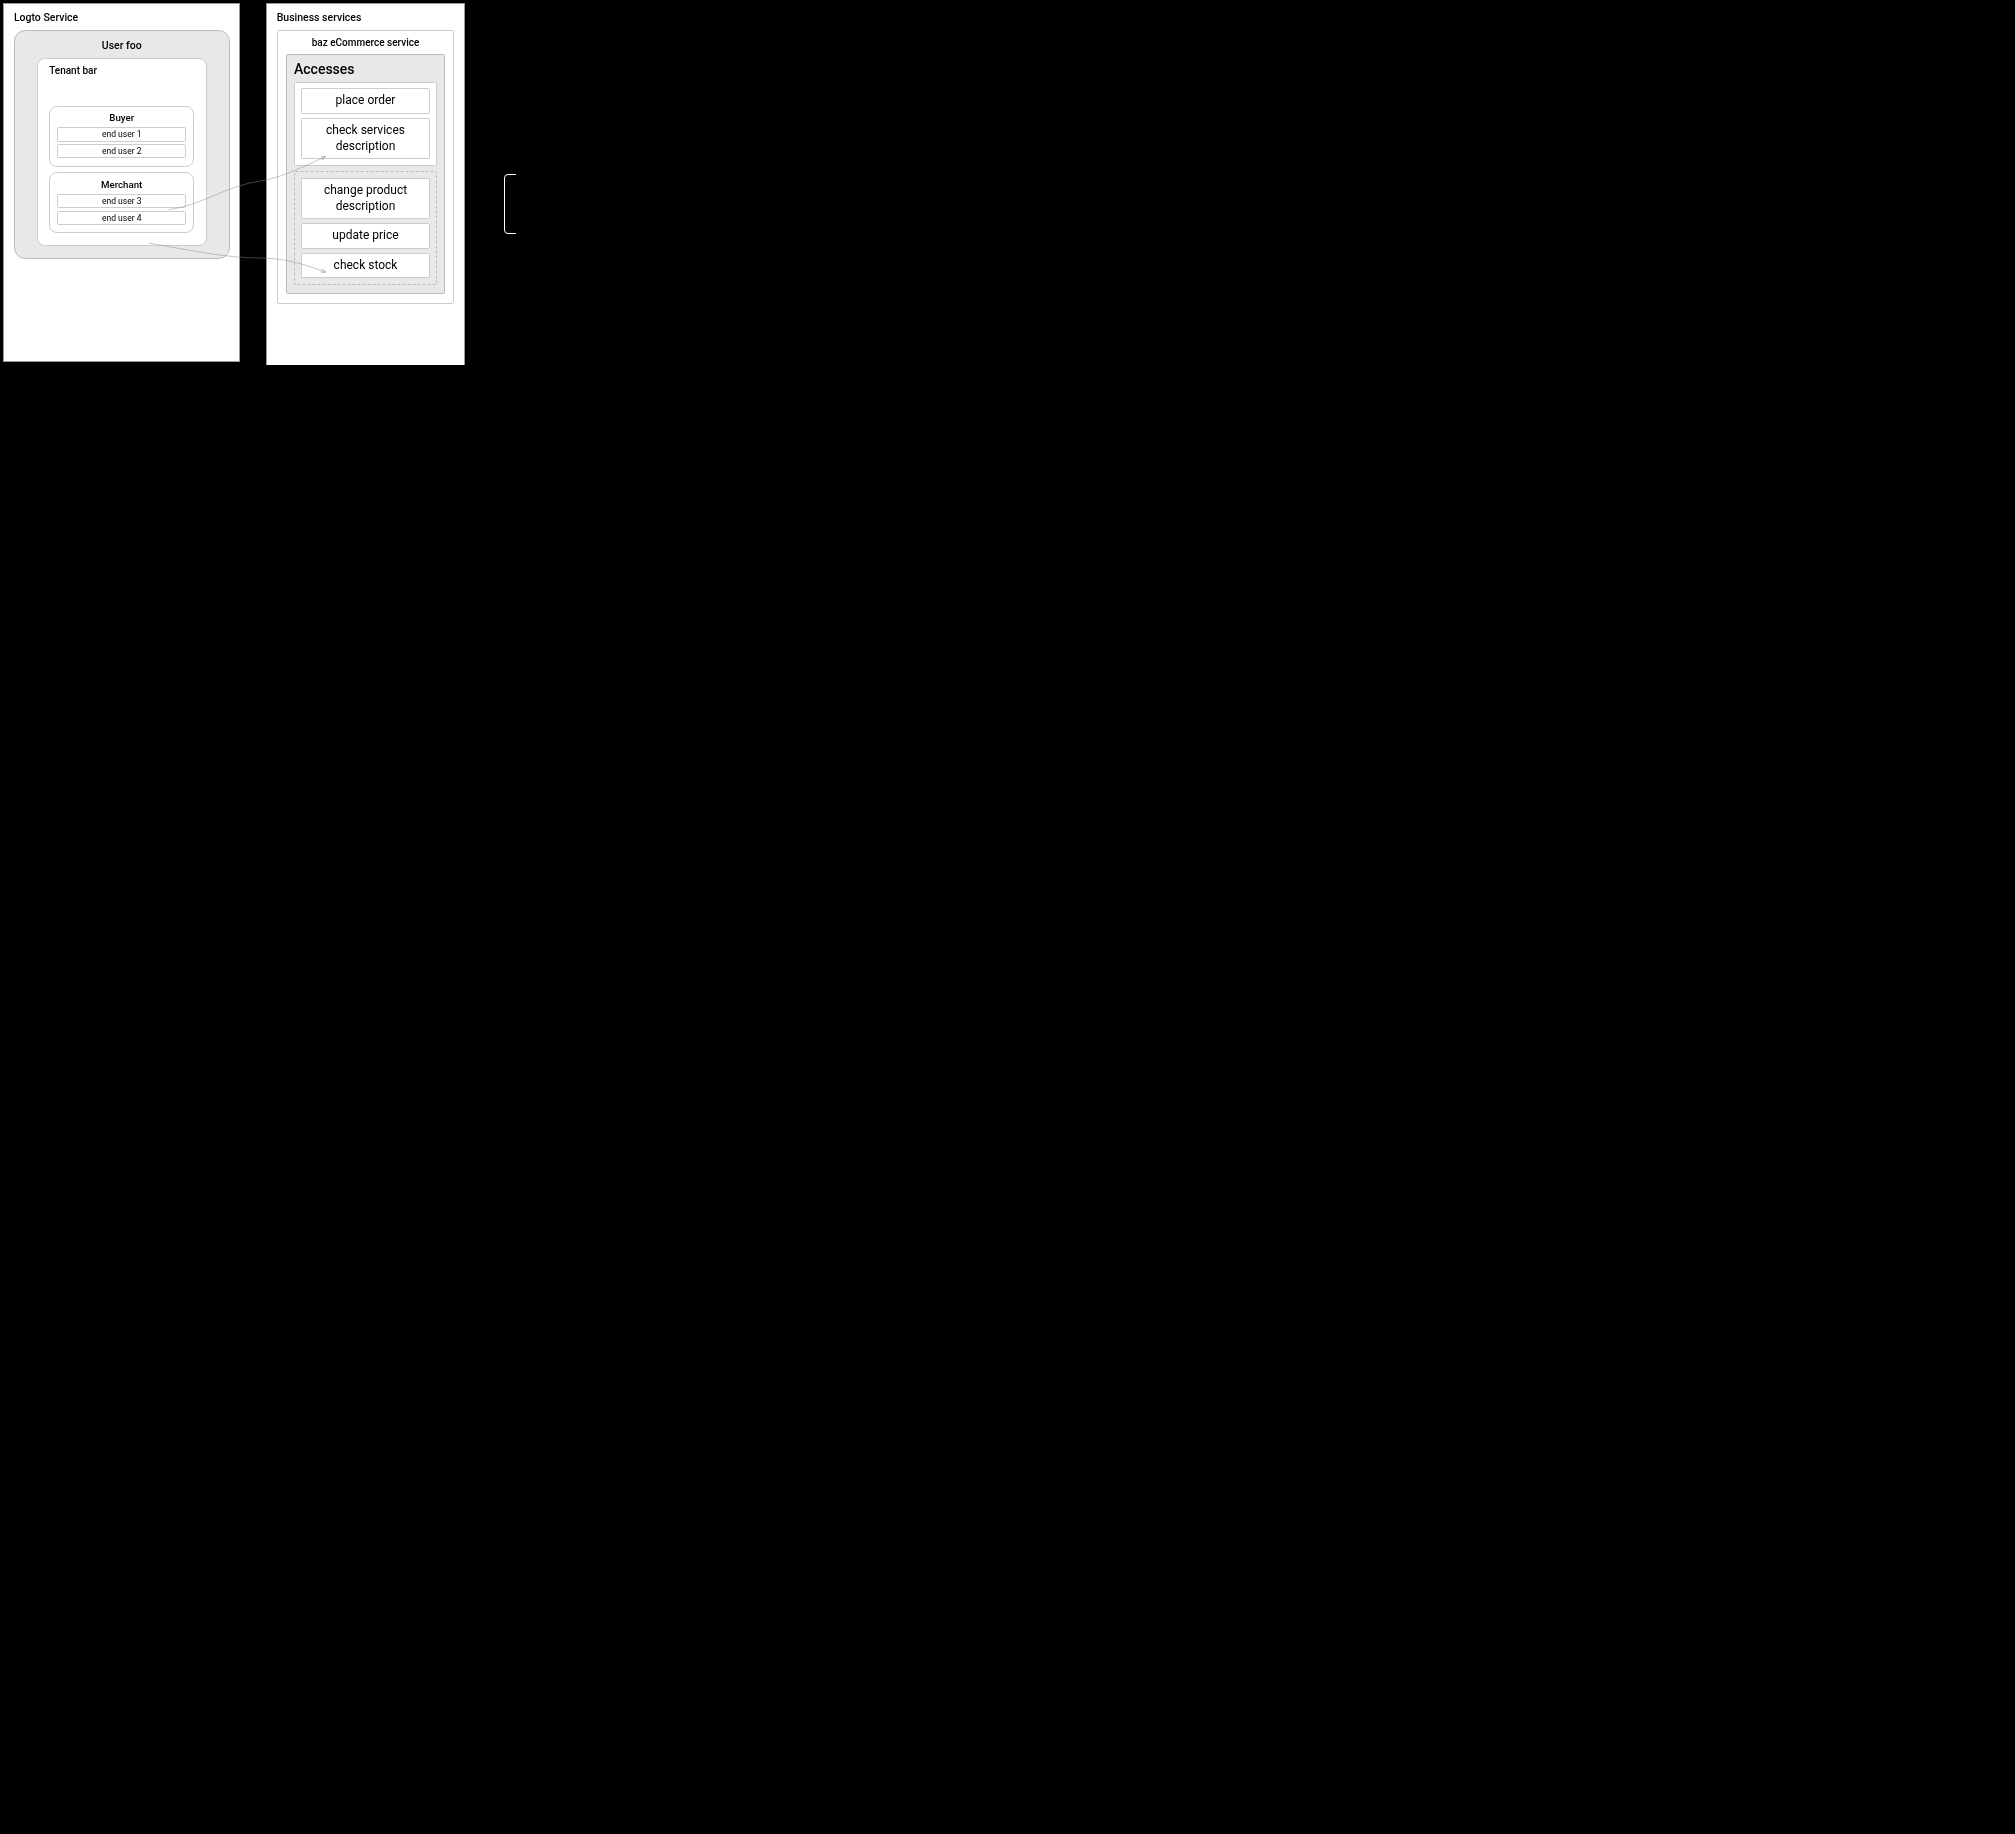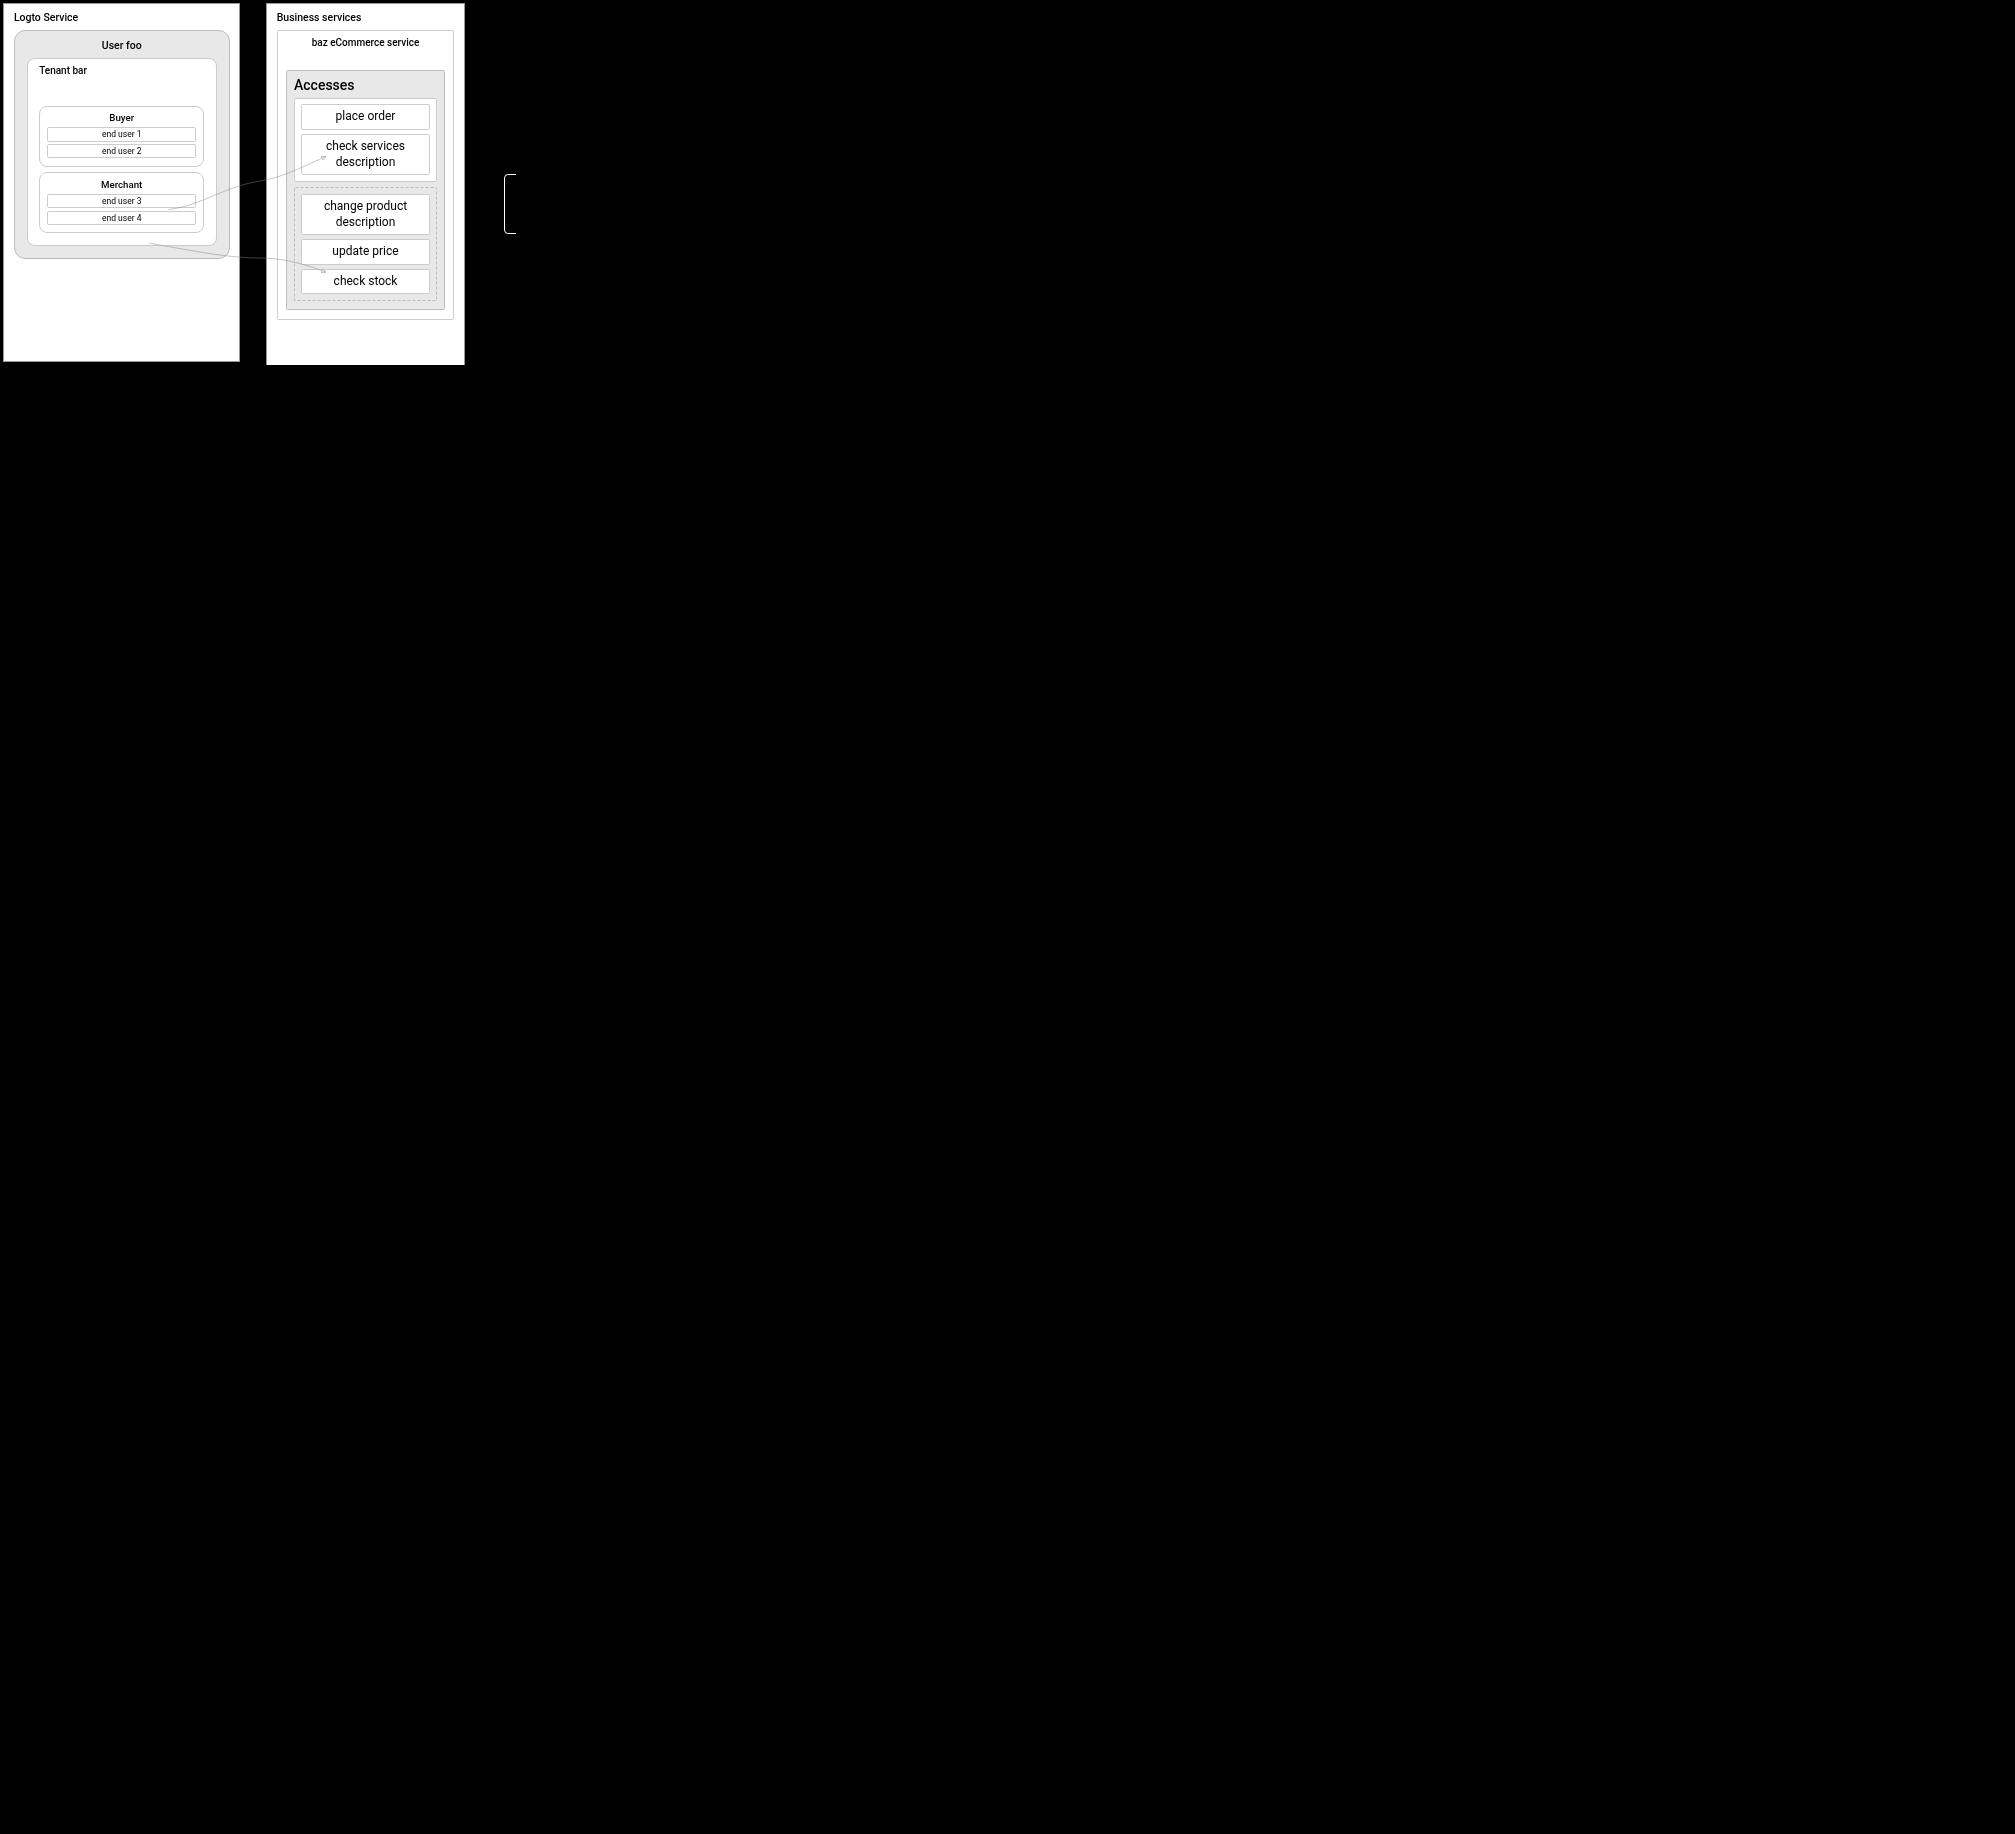--- a/index.html
+++ b/index.html
@@ -27,21 +27,21 @@
       font-size: 10.5px;
       font-weight: 500;
       color: #000;
       text-align: center;
       margin-bottom: 4.8px;
     }
     .user-box {
       background: #e8e8e8;
       border: 0.6px solid #bbb;
       border-radius: 11.3px;
-      padding: 8px 12px 12px;
+      padding: 8px 22px 12px;
       margin-top: 0;
     }
     .tenant-box {
       background: #fff;
       border: 0.6px solid #ccc;
       border-radius: 8px;
       padding: 5.6px 11.3px 11.3px;
       margin-top: 6.4px;
     }
     .tenant-title {
@@ -76,21 +76,21 @@
       background: #fff;
       border: 0.6px solid #ccc;
       border-radius: 1.6px;
       padding: 6.4px 8px 8.9px;
       margin-top: 4px;
     }
     .service-title {
       font-size: 10px;
       font-weight: 500;
       text-align: center;
-      margin-bottom: 22px;
+      margin-bottom: 6px;
     }
     .accesses-box {
       background: #e8e8e8;
       border: 0.6px solid #bbb;
       border-radius: 1.6px;
       padding: 5.6px 7.3px 8px;
     }
     .accesses-title {
       font-size: 14px;
       font-weight: 500;

